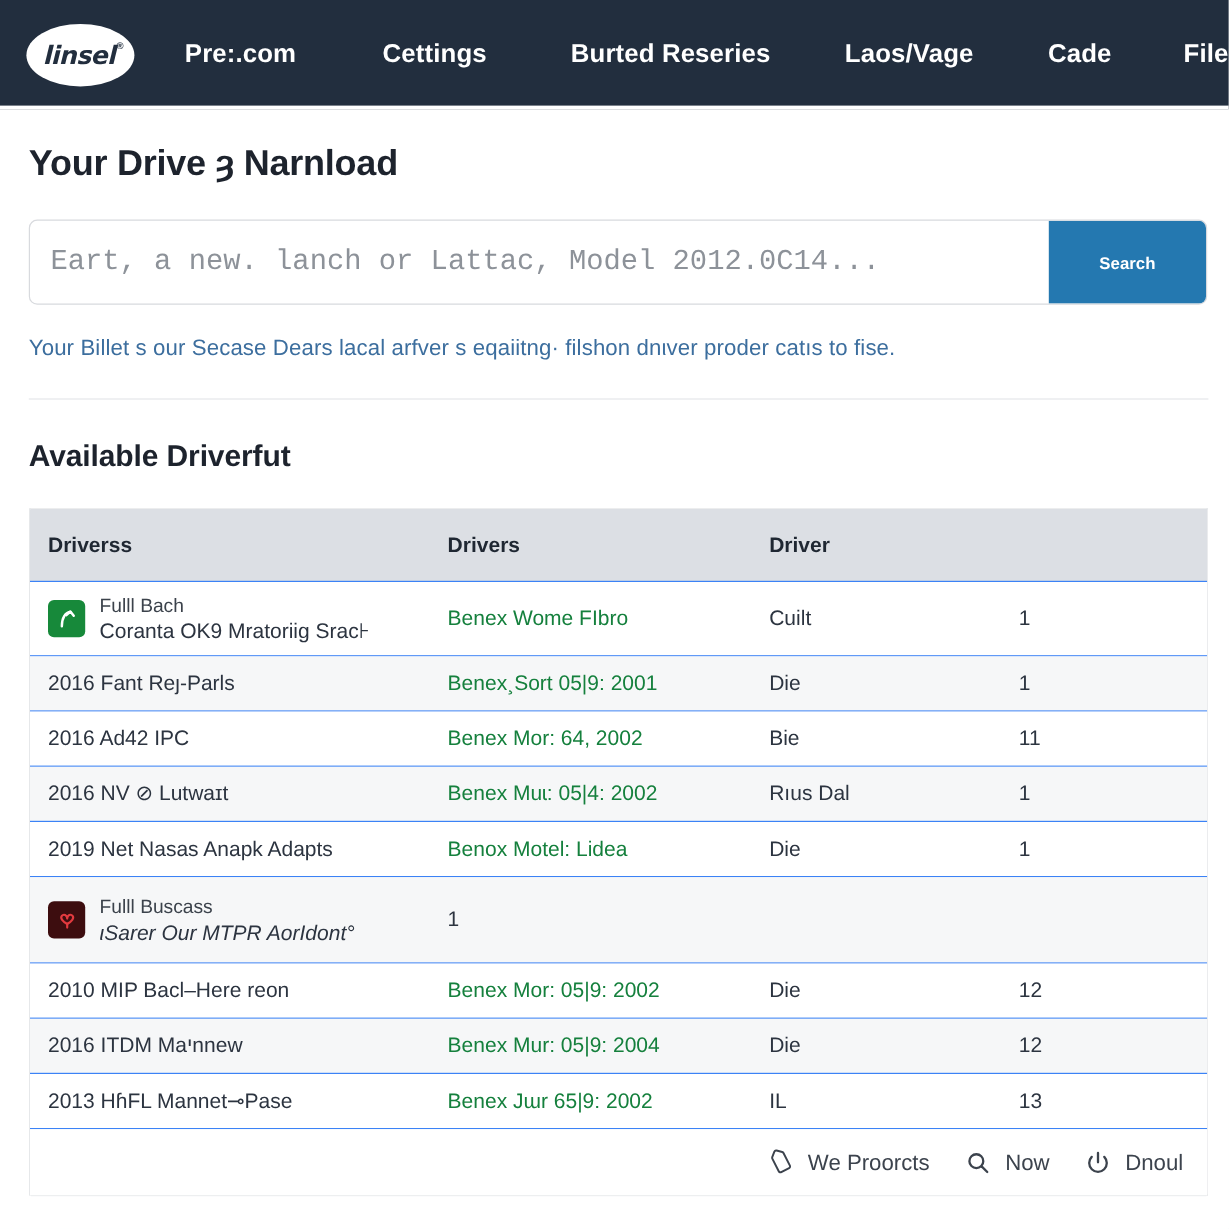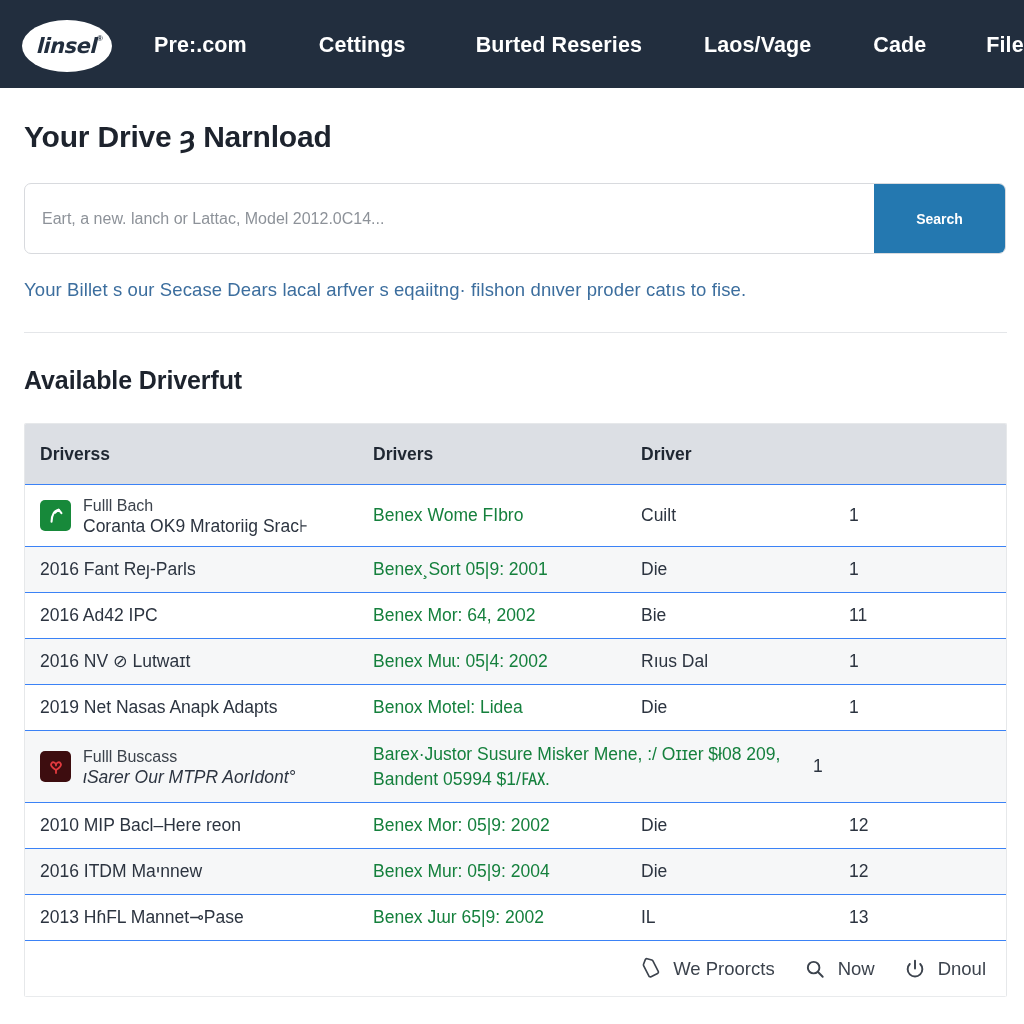--- a/index.html
+++ b/index.html
@@ -92,24 +92,24 @@
     height: 71px;
     border: 1px solid #d8dade;
     border-radius: 7px;
     overflow: hidden;
     background: #fff;
   }
   .search-input {
     flex: 1;
     border: none;
     outline: none;
-    font-size: 16px;
+    font-size: 24px;
     color: #33383f;
     padding: 0 17px;
-    font-family: Liberation Sans, sans-serif;
+    font-family: Liberation Mono, monospace;
     background: transparent;
   }
   .search-input::placeholder { color: #8d9299; }
   .search-btn {
     width: 131px;
     border: none;
     background: #2478b0;
     color: #ffffff;
     font-size: 14px;
     font-weight: 600;
@@ -313,23 +313,20 @@
           <svg width="18" height="18" viewBox="0 0 24 24" fill="none" stroke="#e23a3f" stroke-width="2.4" stroke-linecap="round" stroke-linejoin="round">
             <path d="M12 10 C12 6, 8 4.5, 6 7 C4 9.5, 7 13, 12 16 C17 13, 20 9.5, 18 7 C16 4.5, 12 6, 12 10 Z"></path>
             <path d="M12 16 L12 20"></path>
           </svg>
         </span>
         <span class="two-line">
           <span class="tl-small">Fulll Buscass</span>
           <span class="tl-main ital">ιSarer Our MTPR AorIdont°</span>
         </span>
       </div>
-      <div class="td c1" style="width:440px">
-        <a class="link">Barex·Justor Susure Misker Mene, :/ Oɪɪer $ł08 209, Bandent 05994 $1/℻.</a>
-      </div>
       <div class="td c3 muted-num">1</div>
     </div>
 
     <div class="trow row-plain">
       <div class="td c0">2010 MIP Bacl–Here reon</div>
       <div class="td c1"><a class="link">Benex Mor: 05|9: 2002</a></div>
       <div class="td c2">Die</div>
       <div class="td c3 muted-num">12</div>
     </div>
 

